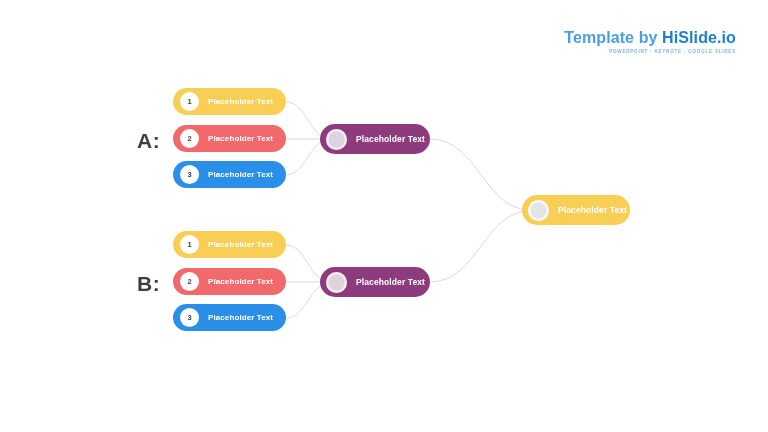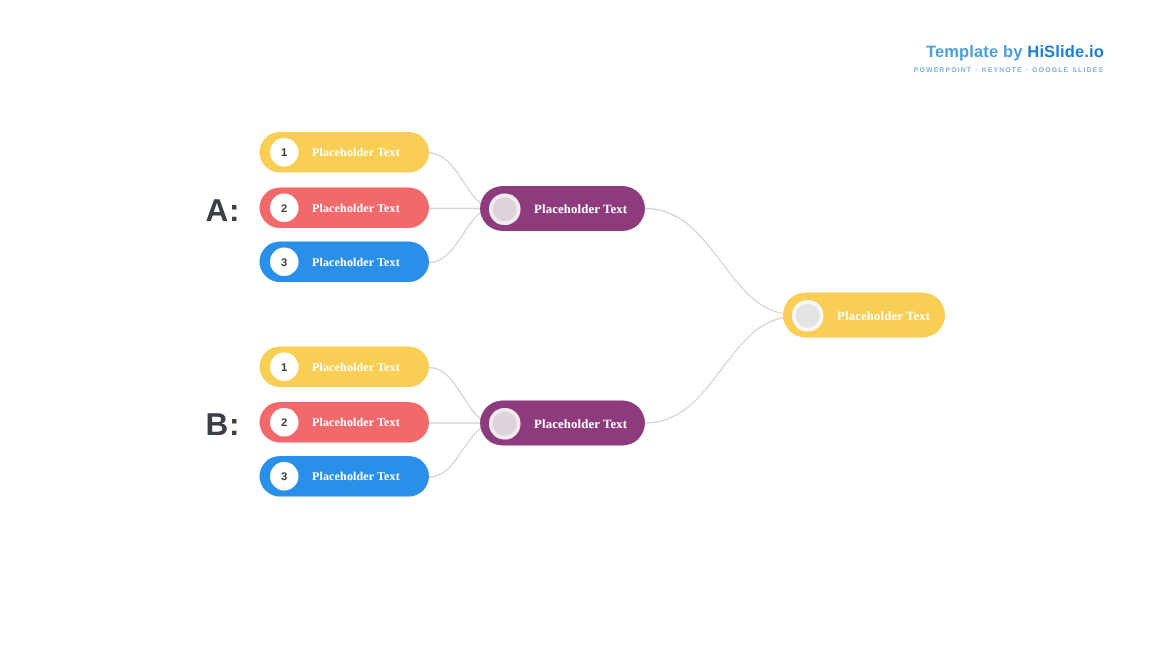--- a/index.html
+++ b/index.html
@@ -25,25 +25,26 @@
 
   
   .brand {
     position: absolute;
     right: 32px;
     top: 30px;
     text-align: right;
     line-height: 1;
   }
   .brand-line1 {
-    font-size: 11px;
+    font-size: 16px;
     font-weight: bold;
     color: #4a9fe0;
     letter-spacing: 0.1px;
     white-space: nowrap;
+    text-align: center;
   }
   .brand-line1 .brand-strong {
     color: #1d7fd4;
     font-weight: bold;
   }
   .brand-line2 {
     margin-top: 4px;
     font-size: 4.6px;
     font-weight: bold;
     color: #7fb4dd;
@@ -76,21 +77,20 @@
     display: flex;
     align-items: center;
     border-radius: 999px;
     box-sizing: border-box;
   }
   .pill-label {
     color: #ffffff;
     font-weight: bold;
     white-space: nowrap;
     overflow: hidden;
-    font-family: Liberation Serif, serif;
   }
 
   
   .pill.leaf {
     width: 113px;
     height: 27px;
     padding-left: 7px;
   }
   .pill.leaf .badge {
     width: 19px;

